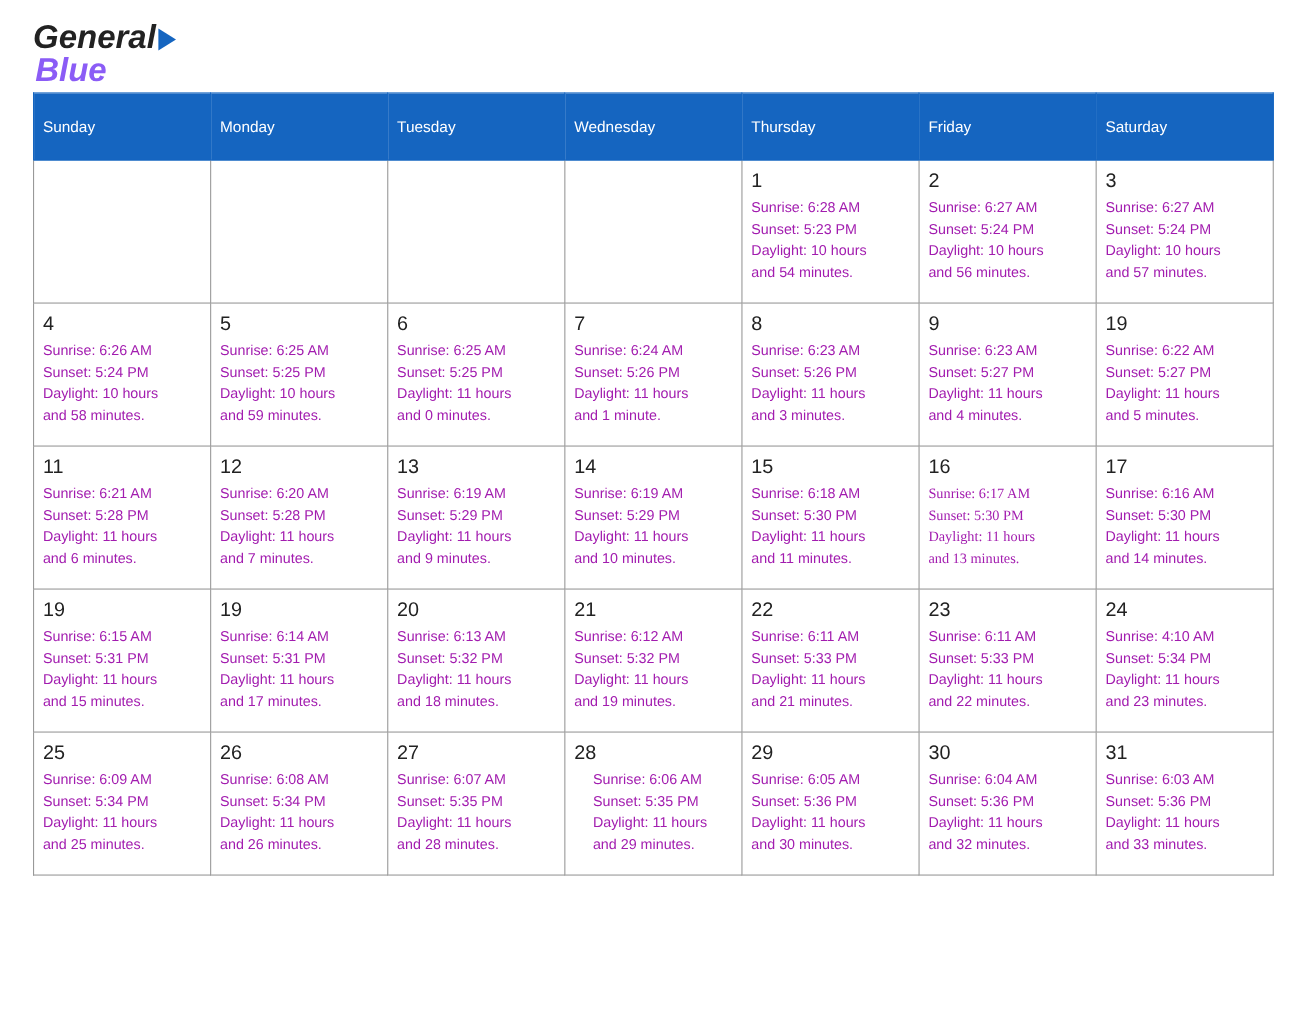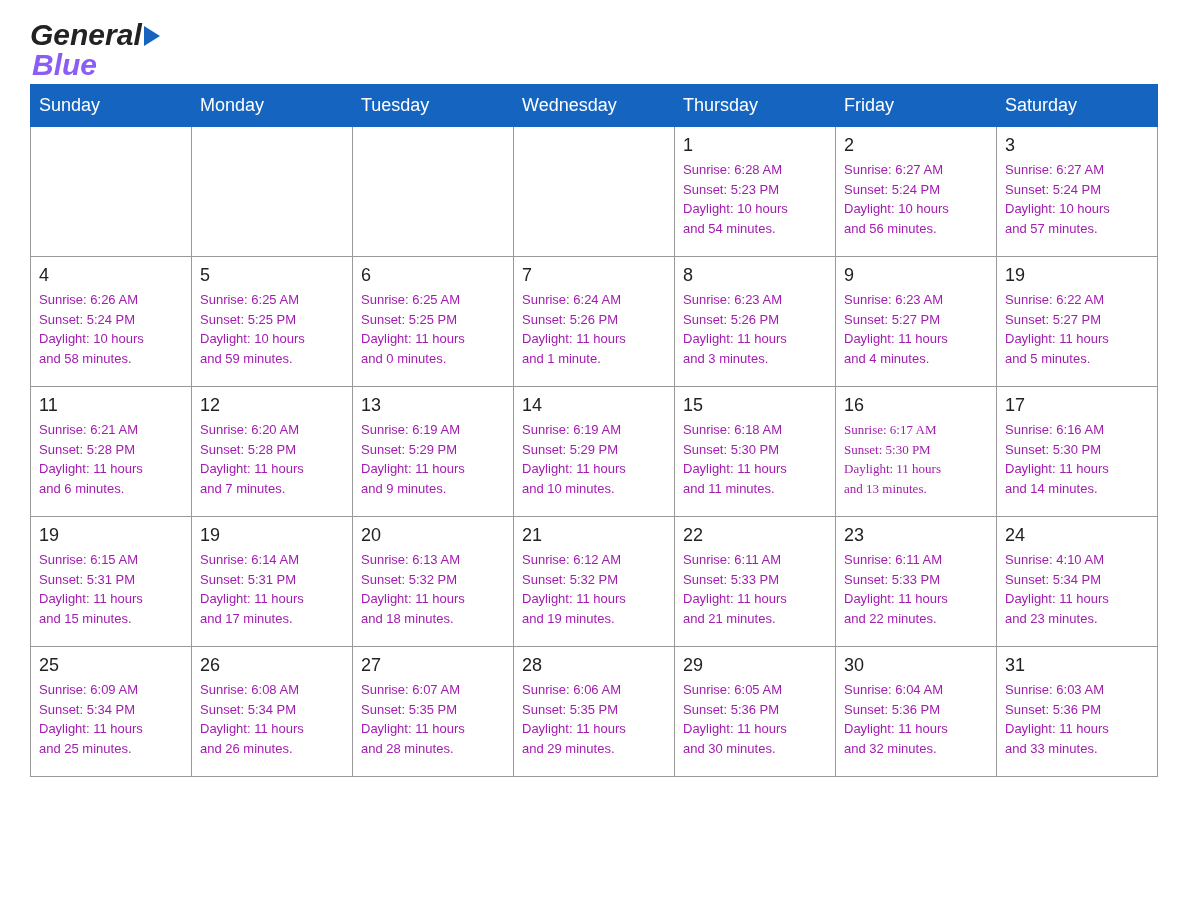--- a/index.html
+++ b/index.html
@@ -30,23 +30,23 @@
       color: #444;
     }
     .calendar-table {
       width: 100%;
       border-collapse: collapse;
       table-layout: fixed;
     }
     .calendar-table th {
       background-color: #1565c0;
       color: #fff;
-      font-size: 18px;
+      font-size: 14px;
       font-weight: normal;
-      padding: 10px 8px;
+      padding: 22px 8px;
       text-align: left;
       border: 1px solid #1565c0;
     }
     .calendar-table td {
       vertical-align: top;
       border: 1px solid #999;
       padding: 8px;
       height: 130px;
       font-size: 13px;
       color: #222;
@@ -328,21 +328,21 @@
         </td>
         <td>
           <span class="day-number">27</span>
           <div class="day-info" style="white-space: pre-line;">Sunrise: 6:07 AM
 Sunset: 5:35 PM
 Daylight: 11 hours
 and 28 minutes.</div>
         </td>
         <td>
           <span class="day-number">28</span>
-          <div class="day-info" style="white-space: pre-line;">Sunrise: 6:06 AM
+          <div class="day-info" style="white-space: pre-line; margin-left: 17px;">Sunrise: 6:06 AM
 Sunset: 5:35 PM
 Daylight: 11 hours
 and 29 minutes.</div>
         </td>
         <td>
           <span class="day-number">29</span>
           <div class="day-info" style="white-space: pre-line;">Sunrise: 6:05 AM
 Sunset: 5:36 PM
 Daylight: 11 hours
 and 30 minutes.</div>

